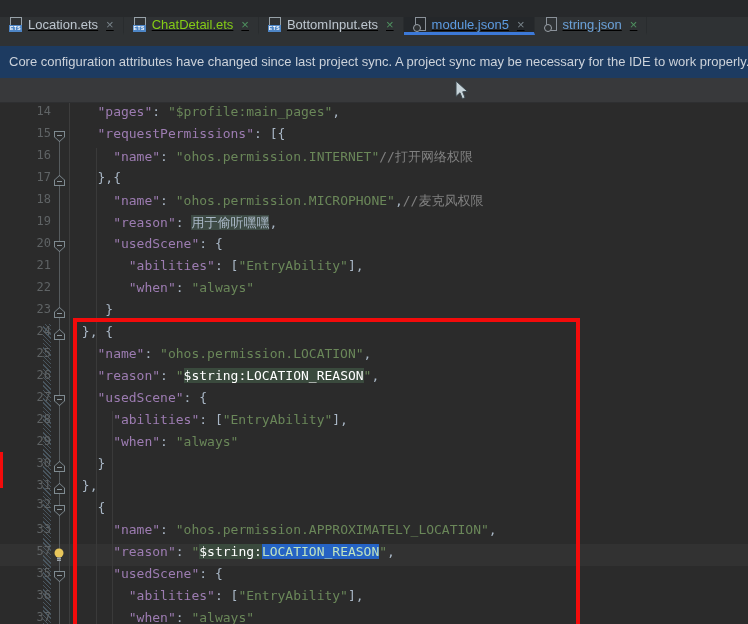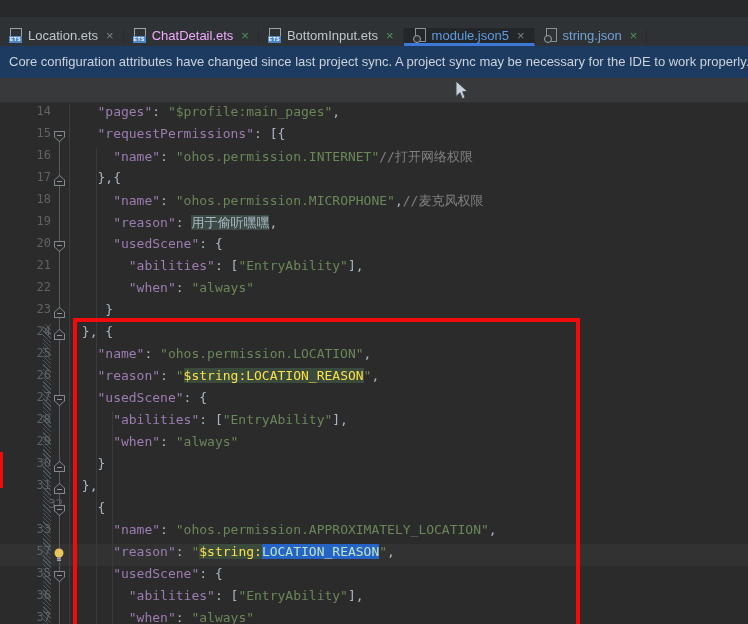--- a/index.html
+++ b/index.html
@@ -1,21 +1,21 @@
 <!DOCTYPE html>
 <html><head>
 <meta charset="utf-8">
 <style>
   html,body{margin:0;padding:0;}
   body{width:748px;height:624px;overflow:hidden;position:relative;background:#2b2b2b;
        font-family:"Liberation Sans",sans-serif;}
   
   #top-strip{position:absolute;left:0;top:0;width:748px;height:17px;background:#27292b;}
   #tabbar{position:absolute;left:0;top:17px;width:748px;height:29px;background:#2f3234;
-          display:flex;align-items:flex-end;}
+          display:flex;align-items:flex-start;text-decoration:underline;}
   .tab{display:flex;align-items:center;gap:6px;padding:0 9px;font-size:13px;color:#bdc6cf;
        border-right:1px solid #292c2e;border-bottom:3px solid transparent;cursor:default;}
   .tab.active{background:#24272a;border-bottom:3px solid #3c79d8;}
   .tab .close{font-size:13px;line-height:1;margin-left:2px;}
   
   .ets-ic{position:relative;width:13px;height:15px;flex:0 0 auto;}
   .ets-ic .page{position:absolute;left:1px;top:0;width:10px;height:9px;border:1px solid #97a1a8;border-bottom:none;}
   .ets-ic .badge{position:absolute;left:0;bottom:0;width:13px;height:7px;background:#4e86c6;
                  color:#fff;font-size:5px;font-weight:bold;text-align:center;line-height:7px;letter-spacing:.5px;}
   
@@ -36,21 +36,21 @@
   #gutter-border{position:absolute;left:69px;top:0;width:1px;height:521px;background:#3d3d3d;}
   #hatch{position:absolute;left:43px;width:8px;background:
          repeating-linear-gradient(45deg,#4e5d68 0 1px,rgba(0,0,0,0) 1px 3px);opacity:.85;}
   #fold-line{position:absolute;left:59px;width:1px;background:#565b5e;}
   .guide{position:absolute;width:1px;background:#3a3a3a;}
   .lnum{position:absolute;left:0;width:31px;height:22px;line-height:22px;text-align:right;
         color:#5f6365;font:12px "DejaVu Sans Mono",monospace;padding-left:20px;}
   .cline{position:absolute;left:74px;height:22px;line-height:22px;white-space:pre;
          font:13px "DejaVu Sans Mono",monospace;}
   .tk-k{color:#9d7cb2;} .tk-p{color:#a9b7c6;} .tk-s{color:#6a8759;} .tk-c{color:#808080;}
-  .tk-i{color:#fde047;background:#3a4a3d;}
+  .tk-i{color:#ffffff;background:#3a4a3d;}
   .tk-b{color:#bfe3c0;background:#2563c4;}
   .tk-w{color:#a9b7c6;background:#3d4a44;}
   .fold{position:absolute;left:54px;width:11px;height:11px;}
   .fold .outer{position:absolute;inset:0;background:#7f8b91;}
   .fold .inner{position:absolute;inset:1px;background:#2b2b2b;}
   .fold .minus{position:absolute;left:3px;width:5px;height:1px;background:#8b969c;}
   .fold.open .outer{clip-path:polygon(0 0,100% 0,100% 55%,50% 100%,0 55%);}
   .fold.open .inner{clip-path:polygon(0 0,100% 0,100% 55%,50% 100%,0 55%);}
   .fold.open .minus{top:4px;}
   .fold.close .outer{clip-path:polygon(0 100%,100% 100%,100% 45%,50% 0,0 45%);}
@@ -75,21 +75,21 @@
         <span class="badge">ETS</span>
       </span>
       <span style="color: rgb(189, 198, 207);">Location.ets</span>
       <span class="close" style="color: rgb(120, 131, 138);">×</span>
     </div>
     <div class="tab">
       <span class="ets-ic">
         <span class="page"></span>
         <span class="badge">ETS</span>
       </span>
-      <span style="color: #f0abfc;">ChatDetail.ets</span>
+      <span style="color: #84cc16;">ChatDetail.ets</span>
       <span class="close" style="color: rgb(79, 147, 96);">×</span>
     </div>
     <div class="tab">
       <span class="ets-ic">
         <span class="page"></span>
         <span class="badge">ETS</span>
       </span>
       <span style="color: rgb(189, 198, 207);">BottomInput.ets</span>
       <span class="close" style="color: rgb(79, 147, 96);">×</span>
     </div>
@@ -174,21 +174,21 @@
         <span class="outer"></span>
         <span class="inner"></span>
         <span class="minus"></span>
       </div>
       <div class="lnum" style="top: 375px;">31</div>
       <div class="fold close" style="top: 380px;">
         <span class="outer"></span>
         <span class="inner"></span>
         <span class="minus"></span>
       </div>
-      <div class="lnum" style="top: 394px; margin-left: 12px;">32</div>
+      <div class="lnum" style="top: 394px;">32</div>
       <div class="fold open" style="top: 402px;">
         <span class="outer"></span>
         <span class="inner"></span>
         <span class="minus"></span>
       </div>
       <div class="lnum" style="top: 419px;">33</div>
       <div class="lnum" style="top: 441px;">57</div>
       <div class="lnum" style="top: 463px;">35</div>
       <div class="fold open" style="top: 468px;">
         <span class="outer"></span>

